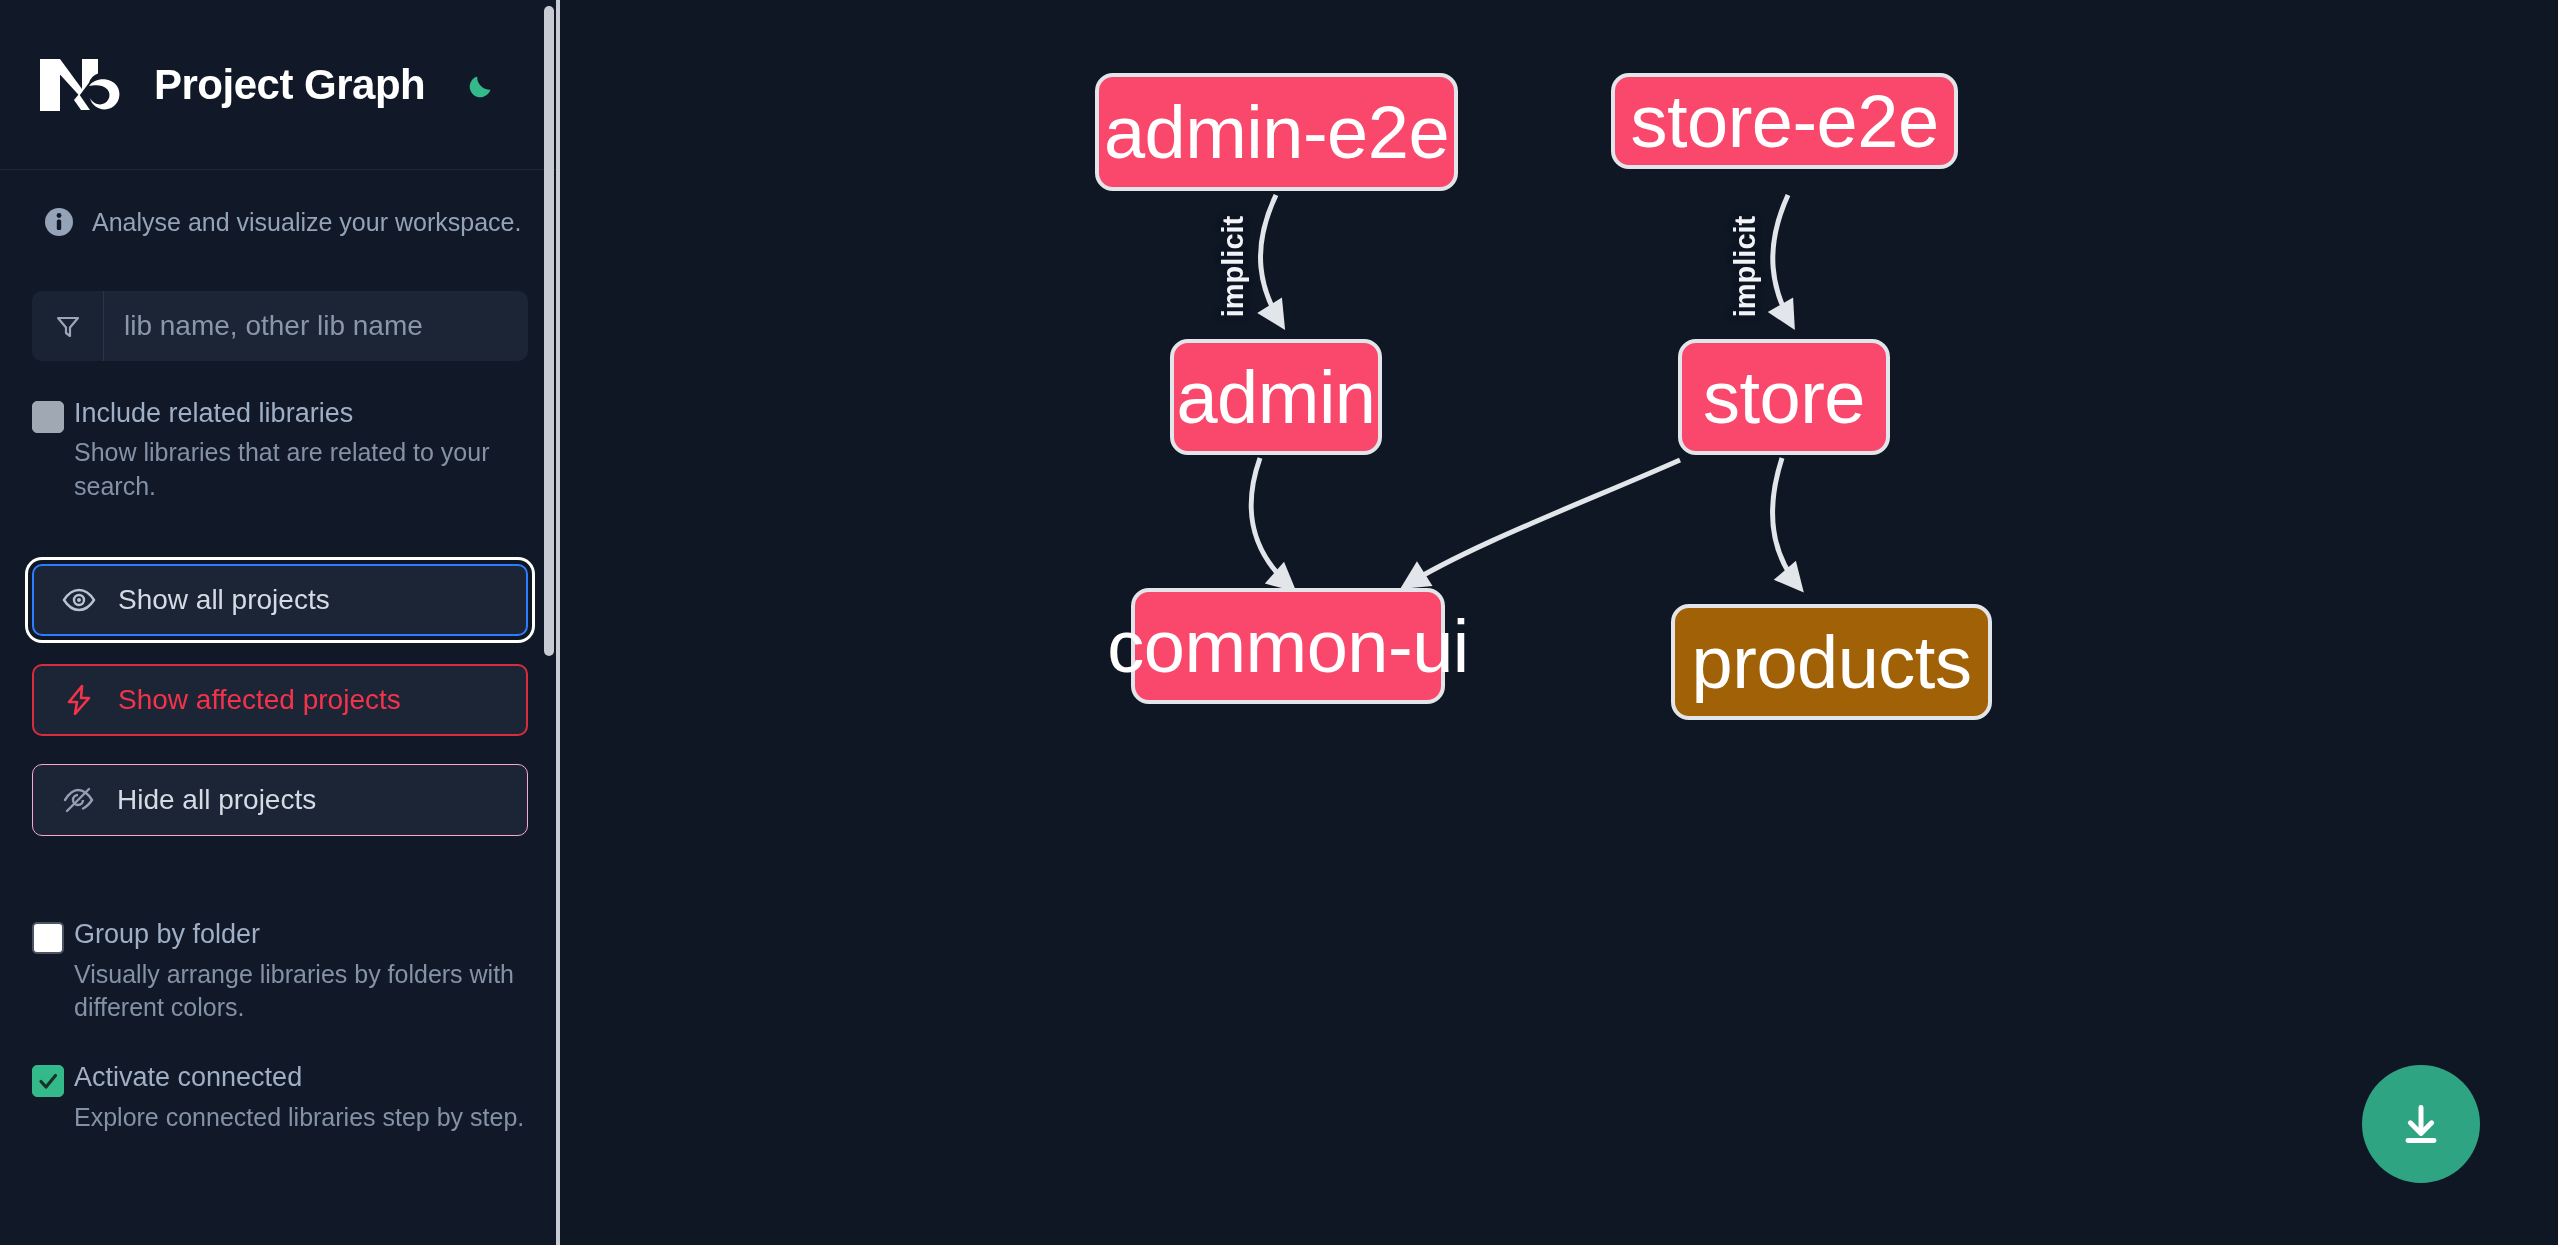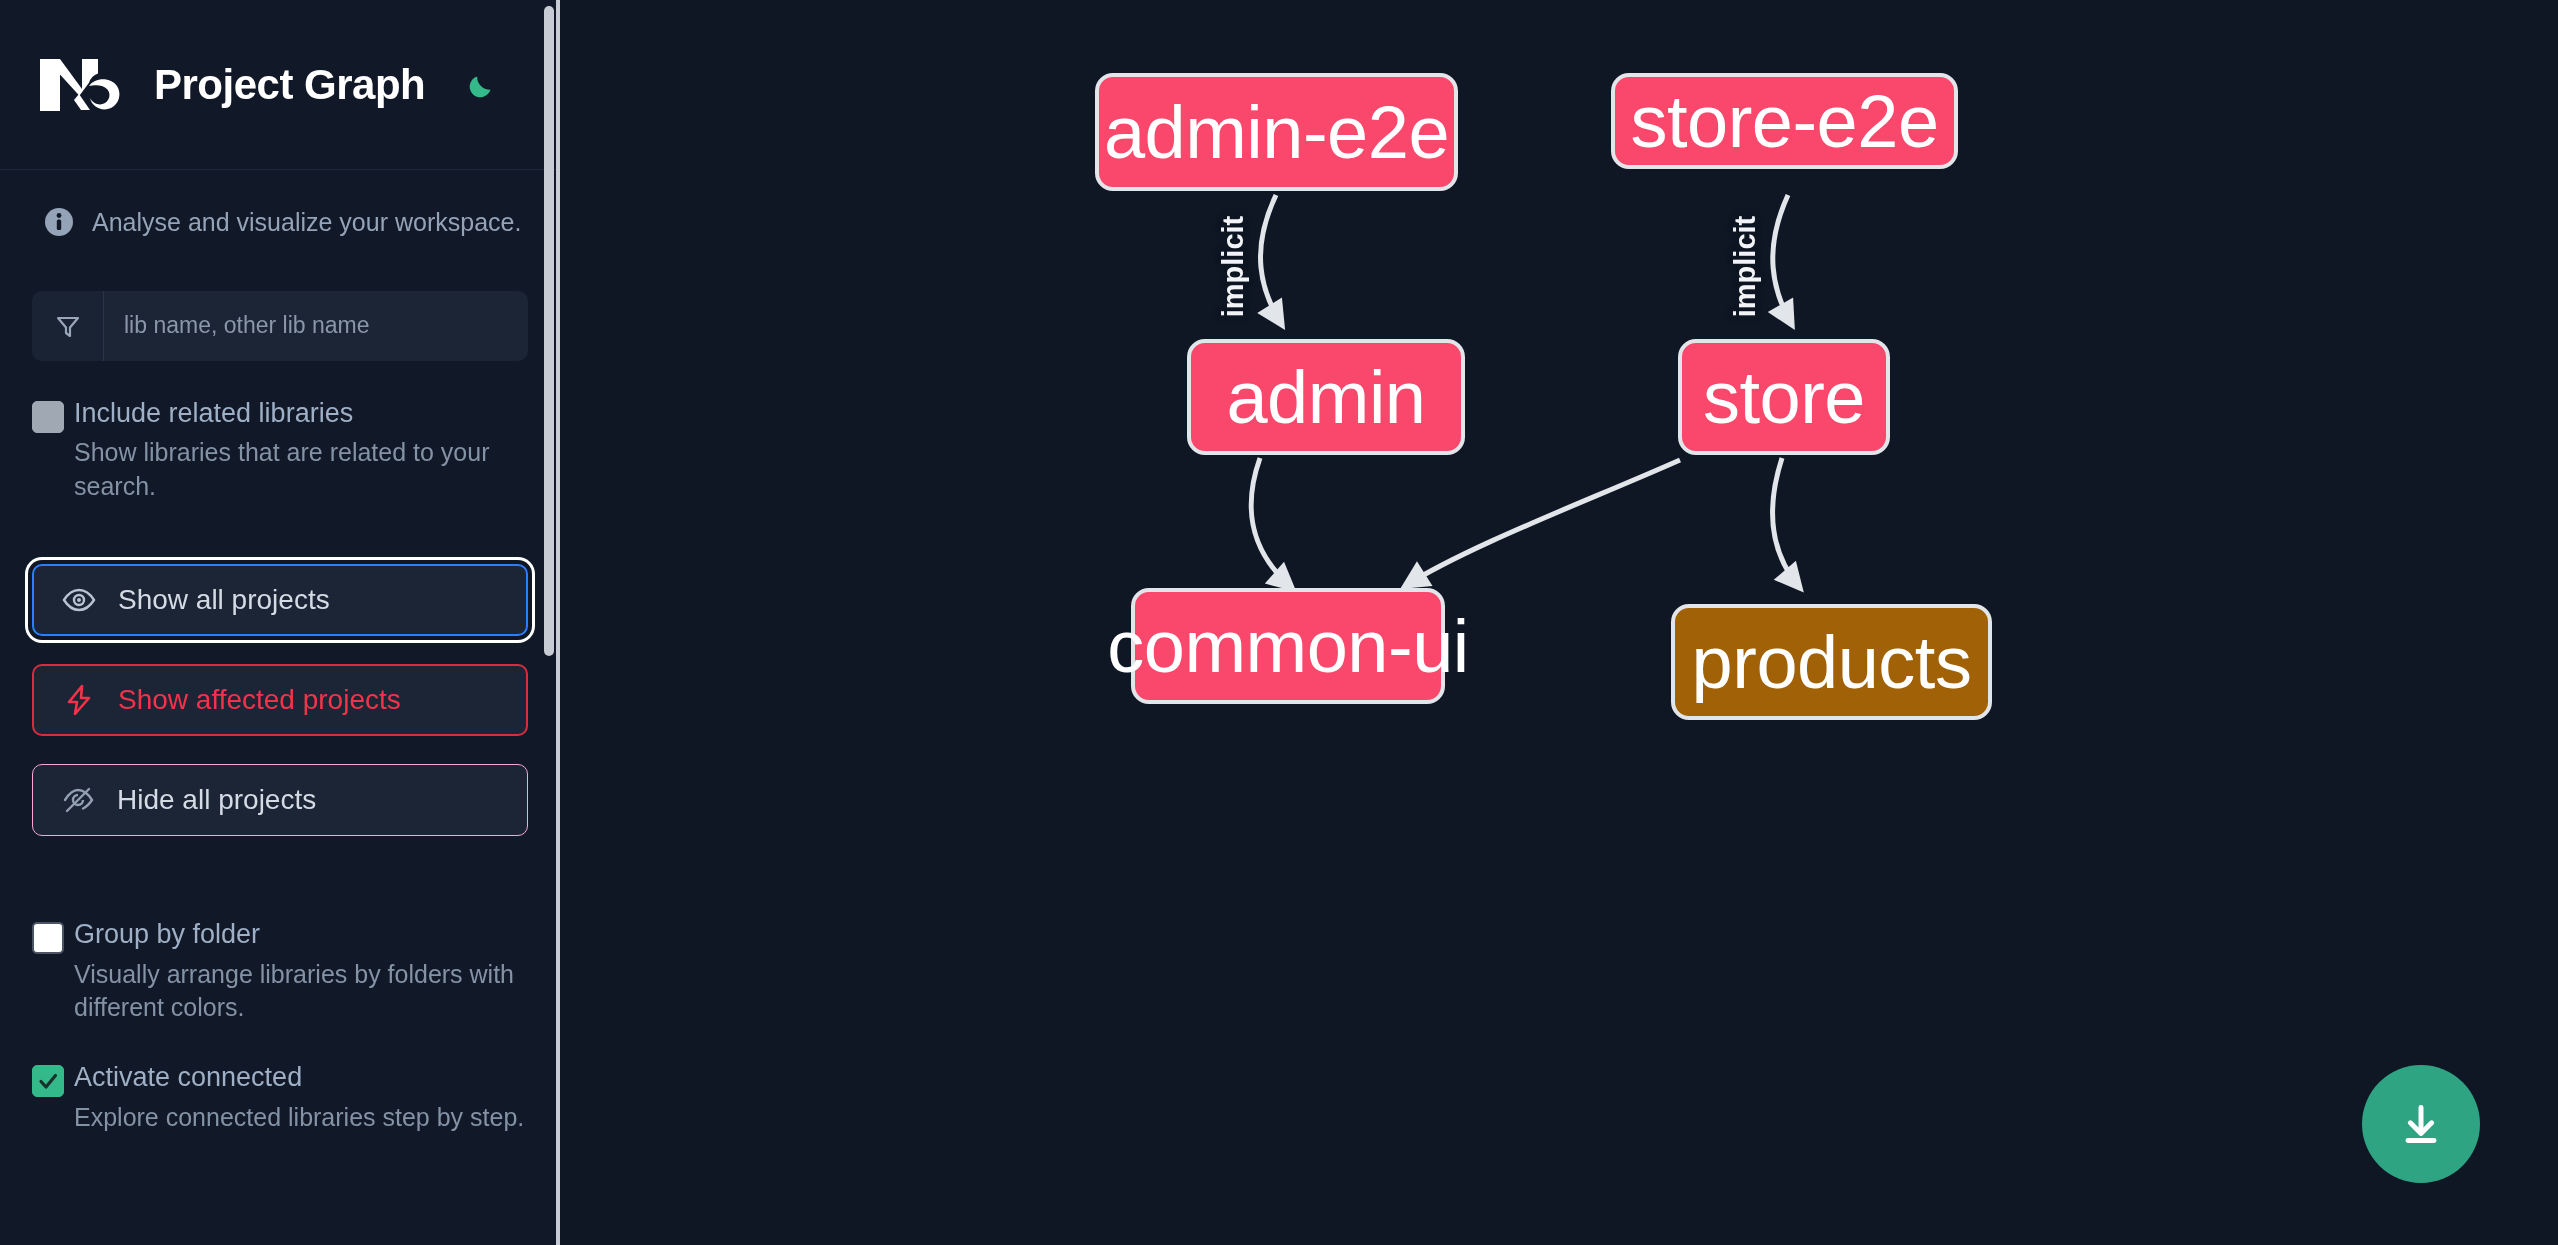--- a/index.html
+++ b/index.html
@@ -46,21 +46,21 @@
     margin: 52px 32px 0 32px;
     height: 70px; display: flex; align-items: stretch;
     background: #1C2535; border-radius: 10px; overflow: hidden;
   }
   .filter-icon-box {
     width: 72px; display: flex; align-items: center; justify-content: center;
     background: #1A2333; border-right: 1px solid #2A3446;
   }
   .filter-input {
     flex: 1; border: 0; outline: 0; background: transparent;
-    color: #E2E8F0; font-size: 23px; padding: 0 20px;
+    color: #E2E8F0; font-size: 28px; padding: 0 20px;
     font-family: "Liberation Sans", sans-serif;
   }
   .filter-input::placeholder { color: #8A97AA; }
 
   .check-row { display: flex; padding: 36px 32px 0 32px; gap: 10px; }
   .chk {
     flex: 0 0 32px; width: 32px; height: 32px; border-radius: 5px;
     margin-top: 4px; cursor: pointer;
   }
   .chk.grey  { background: #A0A8B4; border: 1px solid #A0A8B4; }
@@ -267,21 +267,21 @@
         <path d="M1120 460 C 1030 500, 910 545, 845 586"></path>
       </g>
     </svg>
 
     <div class="node red" style="left:535px;top:73px;width:363px;height:118px;">
       <span>admin-e2e</span>
     </div>
     <div class="node red" style="left:1051px;top:73px;width:347px;height:96px;">
       <span>store-e2e</span>
     </div>
-    <div class="node red" style="left:627px;top:339px;width:278px;height:116px;">
+    <div class="node red" style="left:610px;top:339px;width:212px;height:116px;">
       <span>admin</span>
     </div>
     <div class="node red" style="left:1118px;top:339px;width:212px;height:116px;">
       <span>store</span>
     </div>
     <div class="node red" style="left:571px;top:588px;width:314px;height:116px;">
       <span>common-ui</span>
     </div>
     <div class="node grey" style="left:1111px;top:604px;width:321px;height:116px;">
       <span>products</span>

